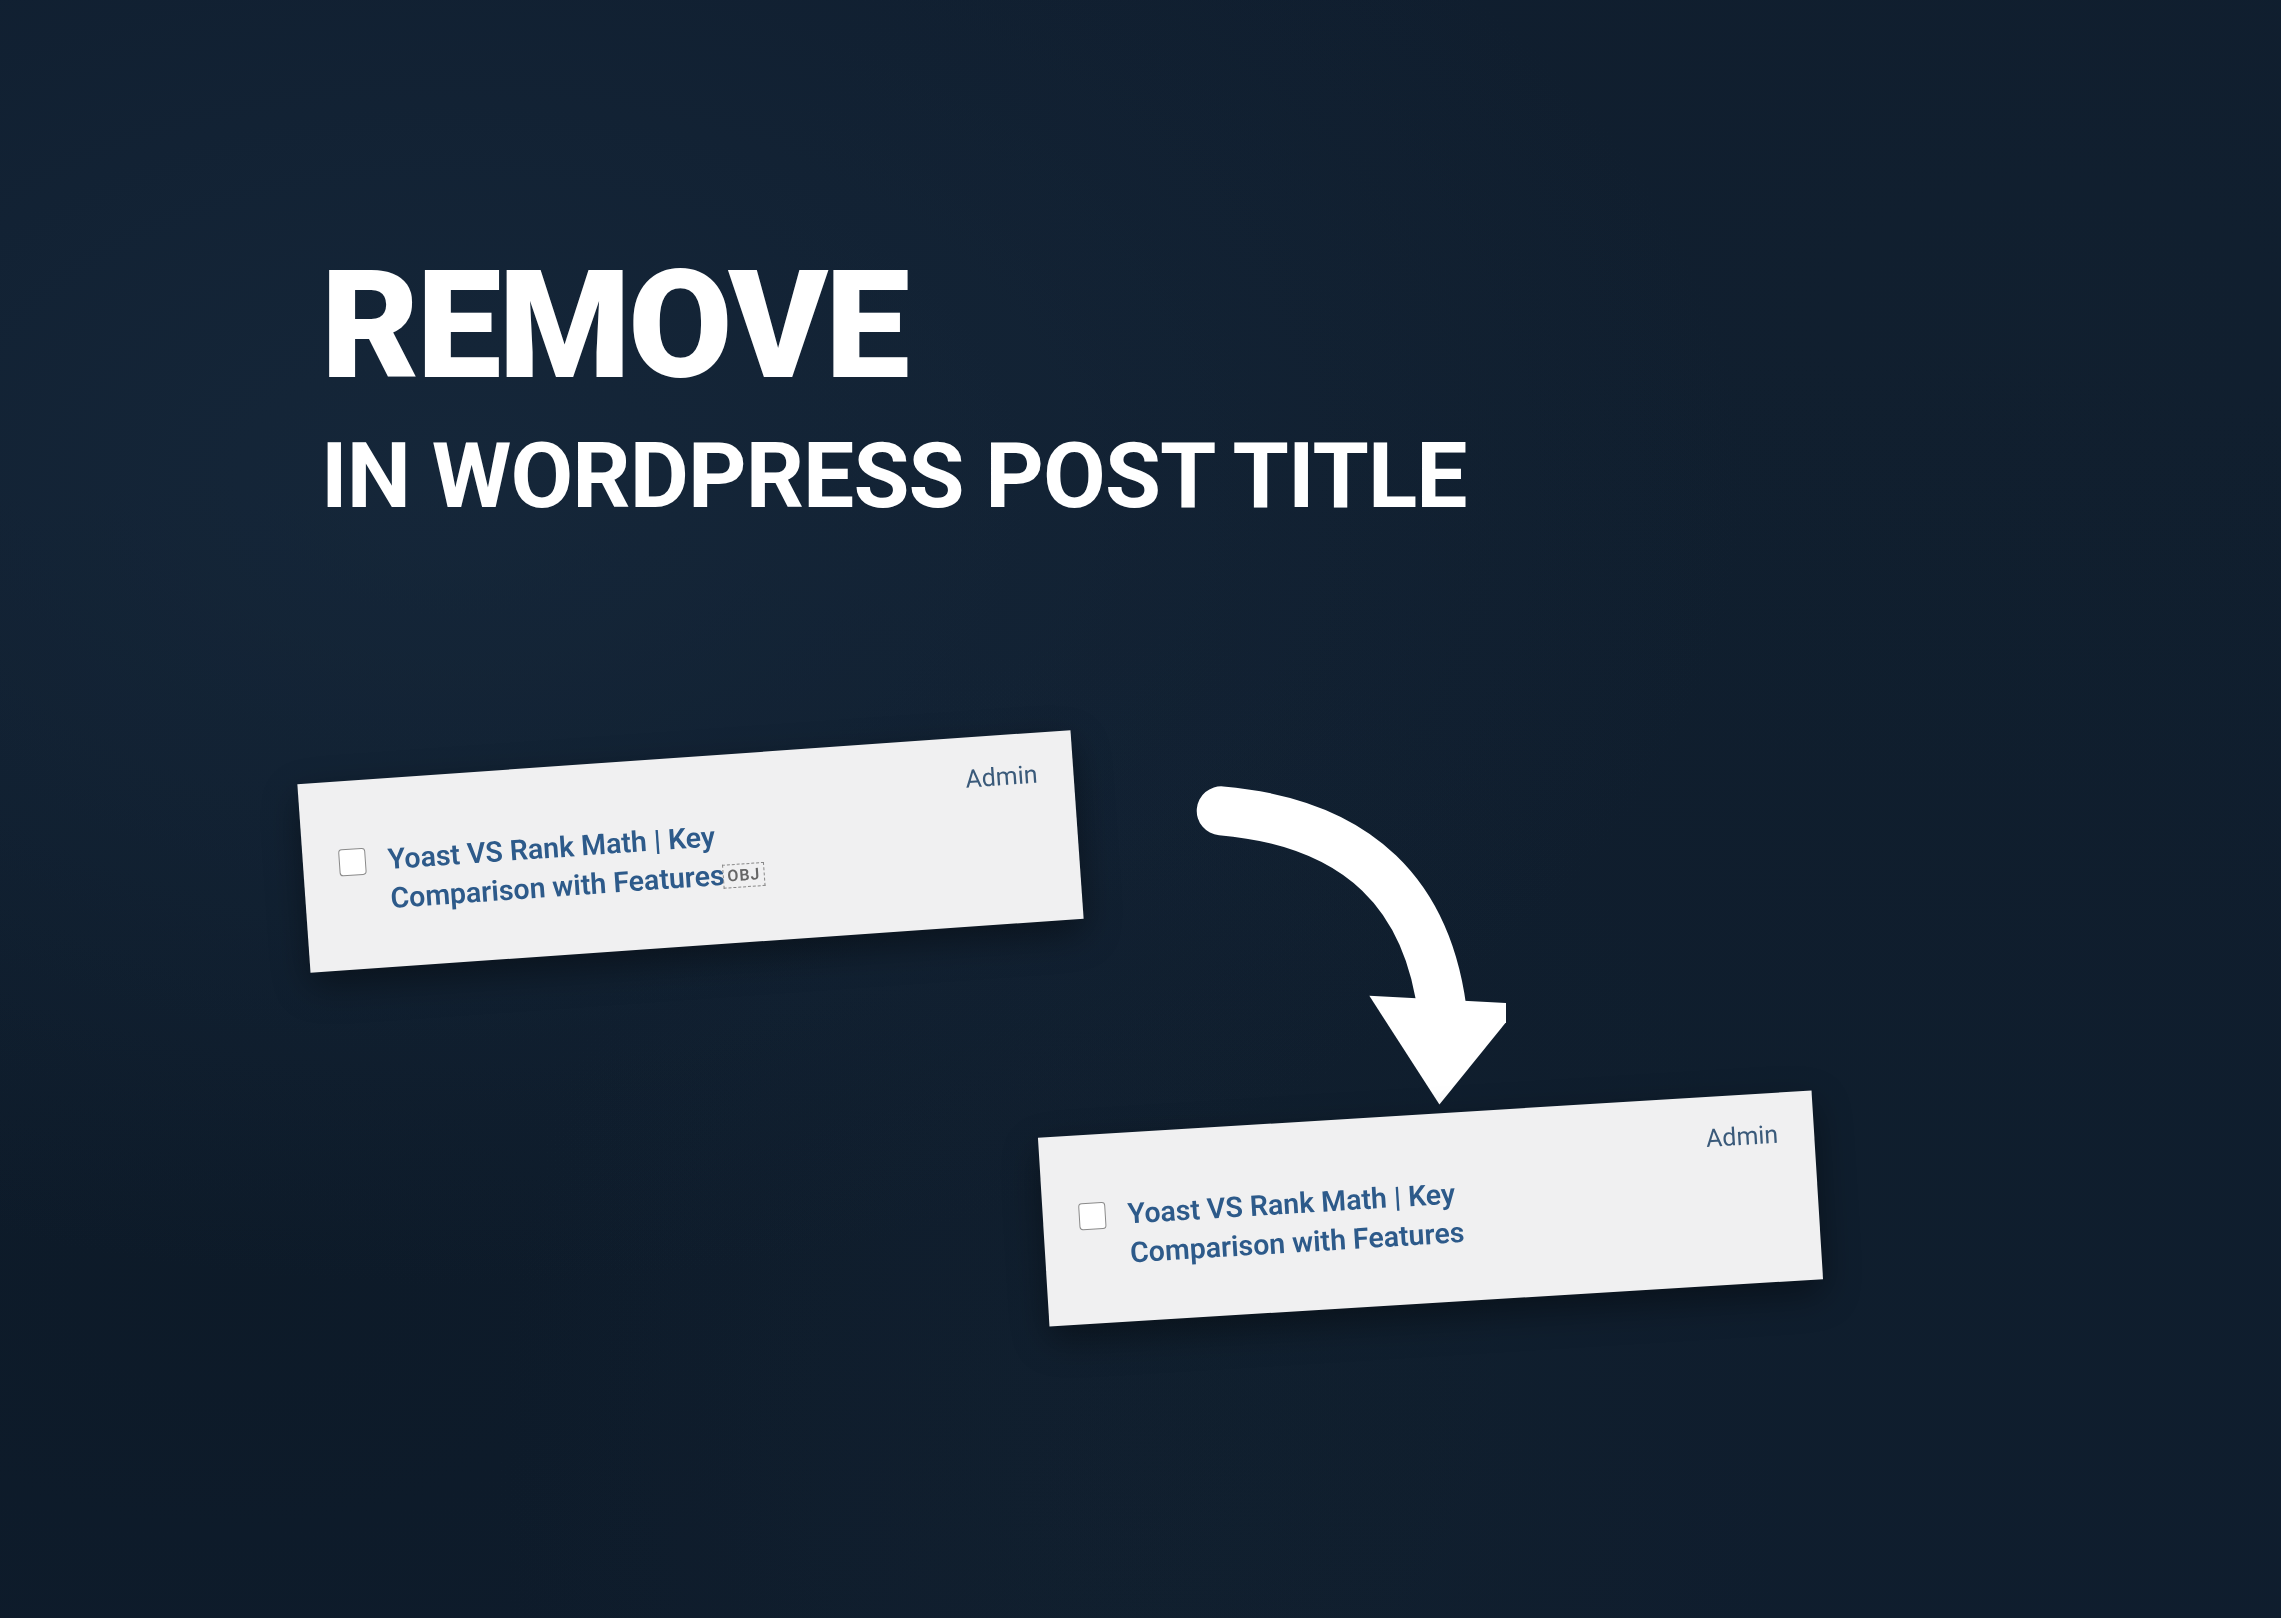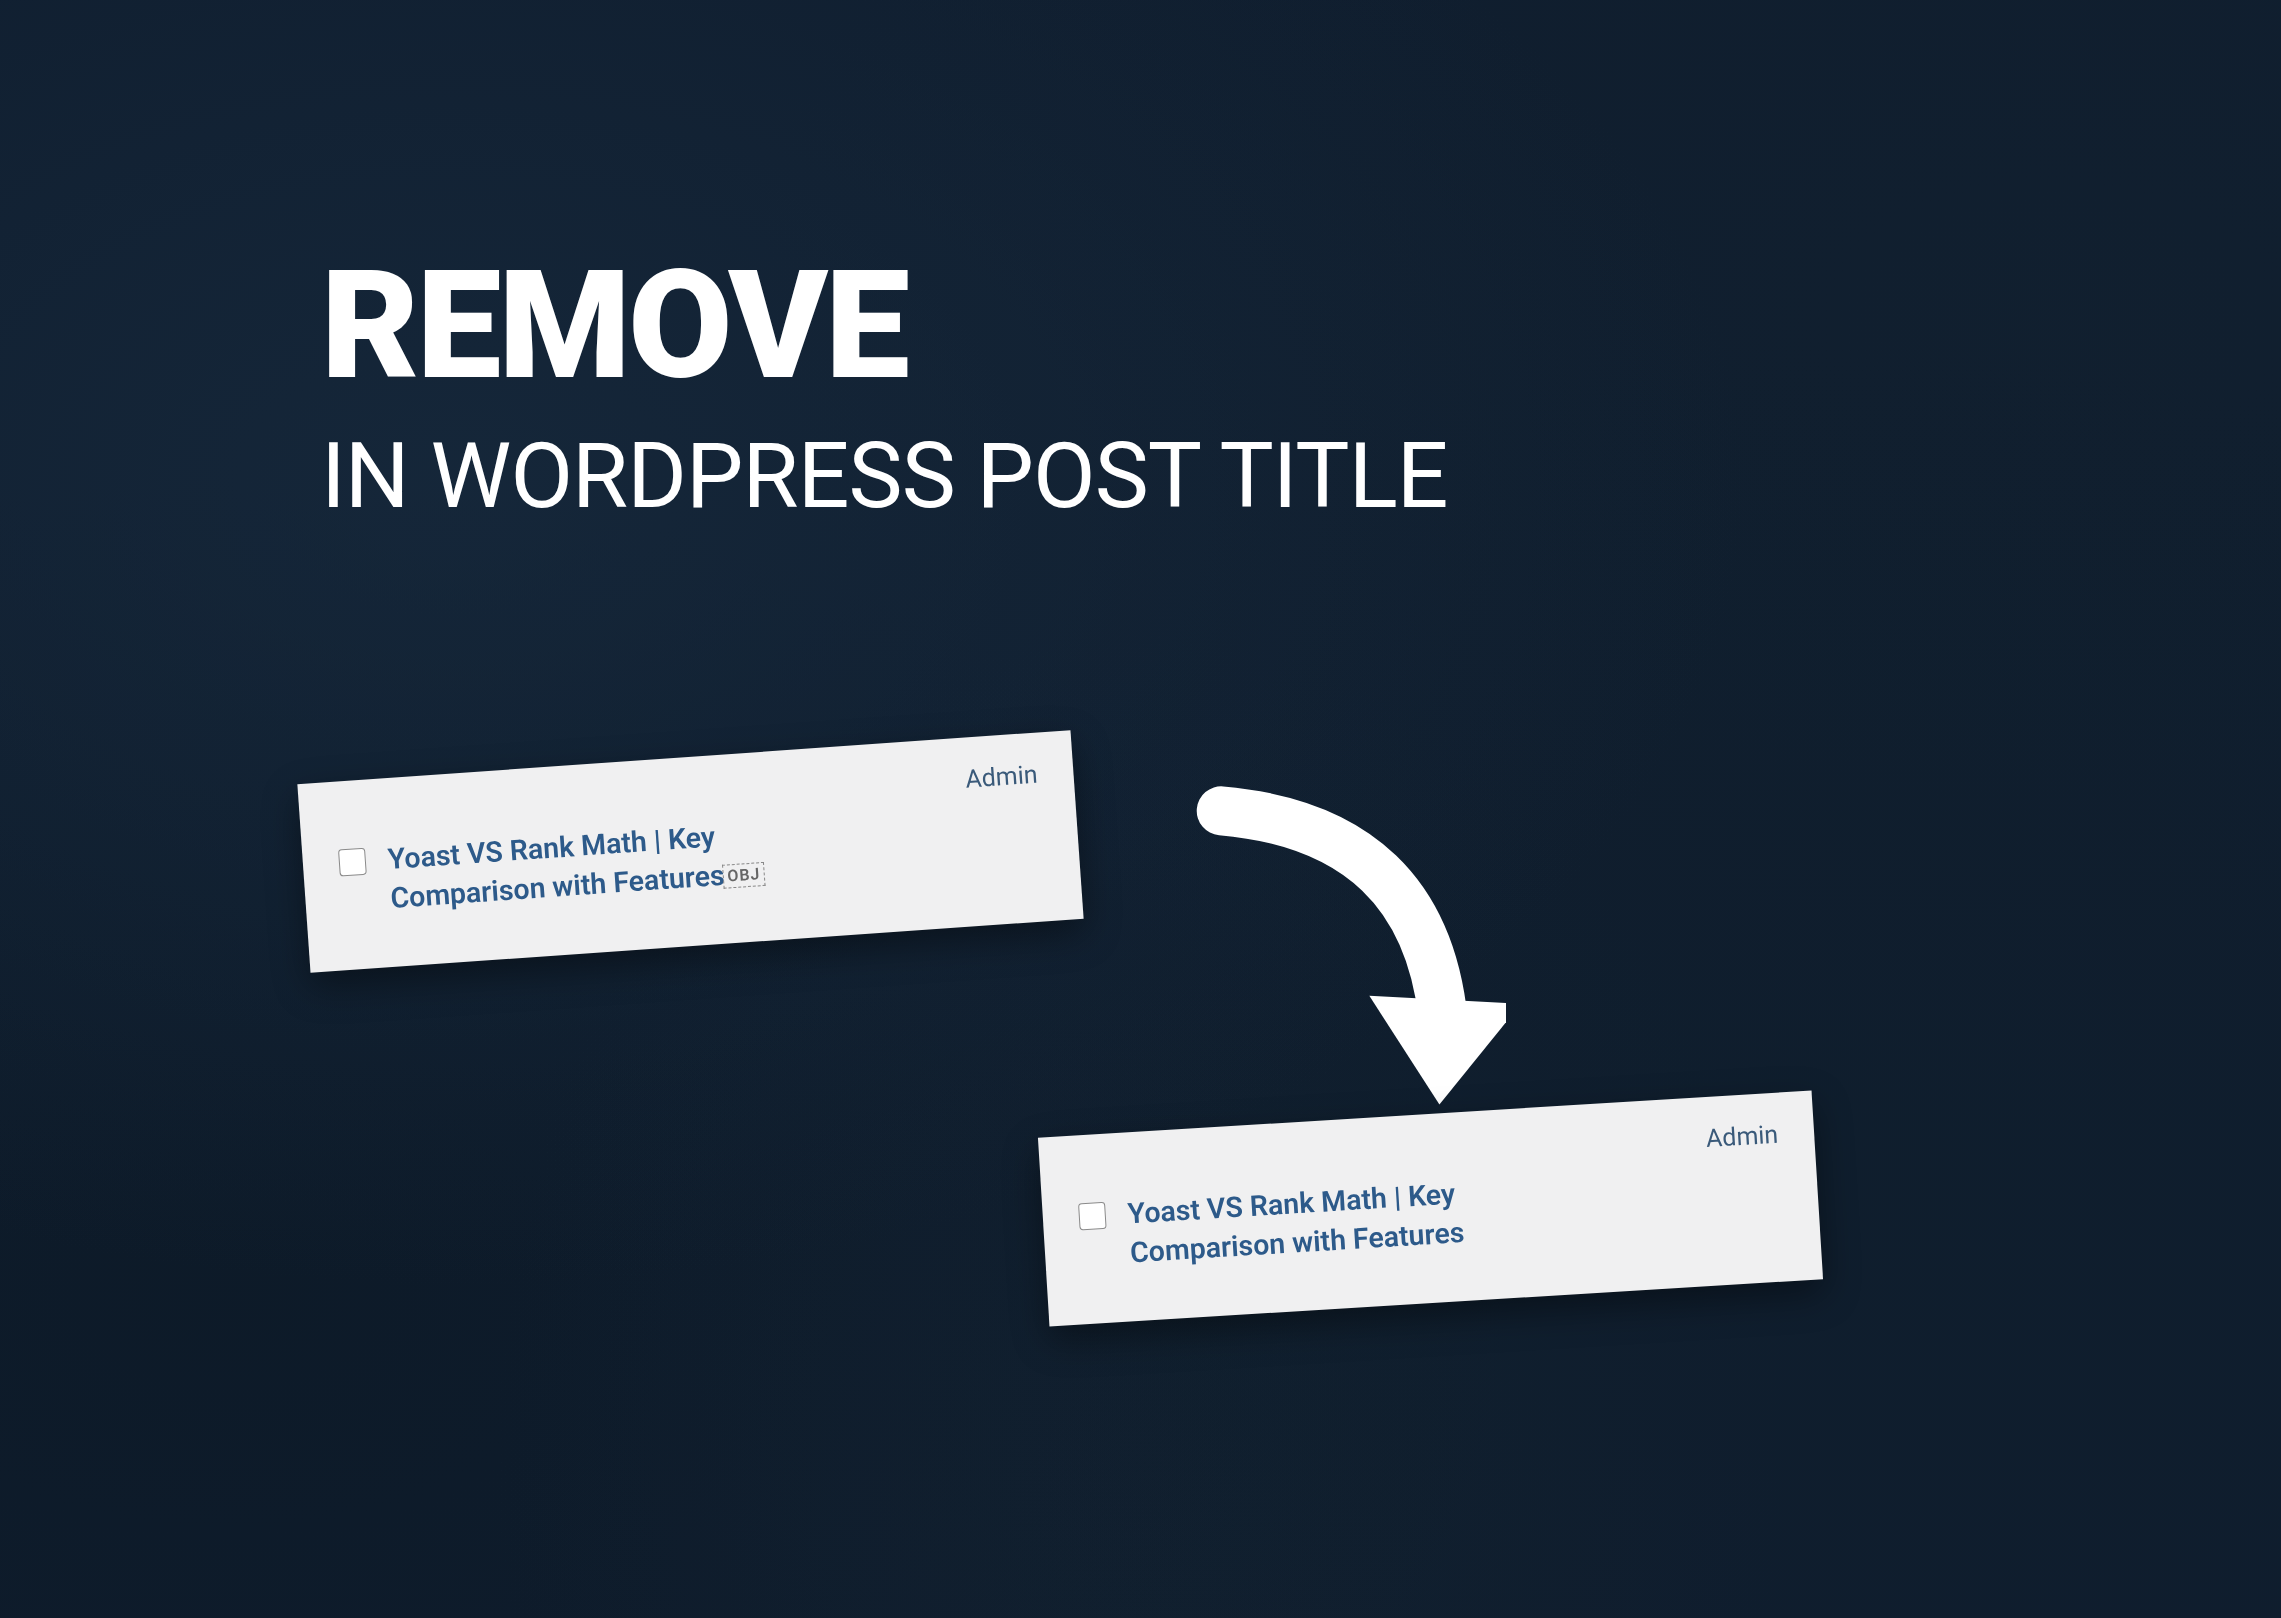--- a/index.html
+++ b/index.html
@@ -50,21 +50,21 @@
     
     .heading-bracket-left,
     .heading-bracket-right {
       color: #f2c744;
       font-weight: 900;
     }
     
     .heading-line2 {
       color: #ffffff;
       font-size: 91px;
-      font-weight: 400;
+      font-weight: 700;
       letter-spacing: -0.9px;
       margin-top: 22px;
     }
     
     .card {
       background: #f0f0f1;
       padding: 27px 36px 49px 36px;
       box-shadow: 0 13.4px 36px rgba(0, 0, 0, 0.4);
       position: absolute;
       width: 775px;

